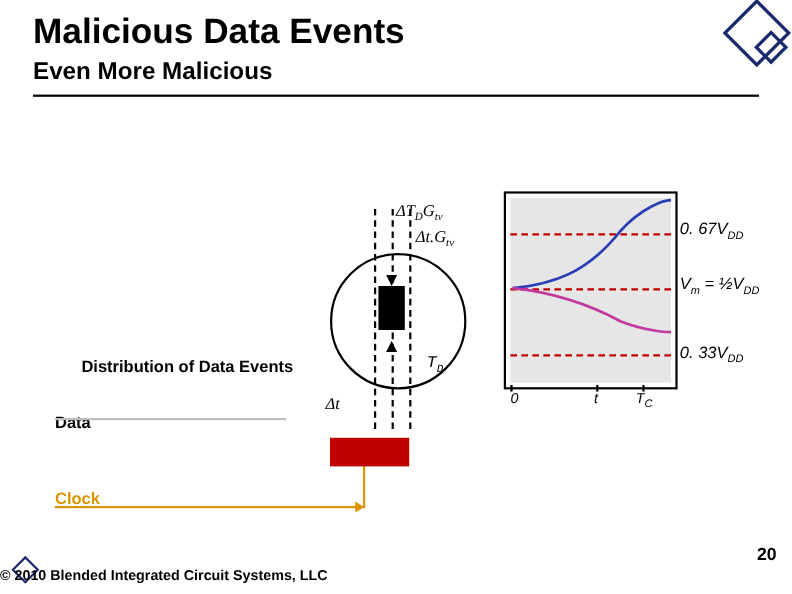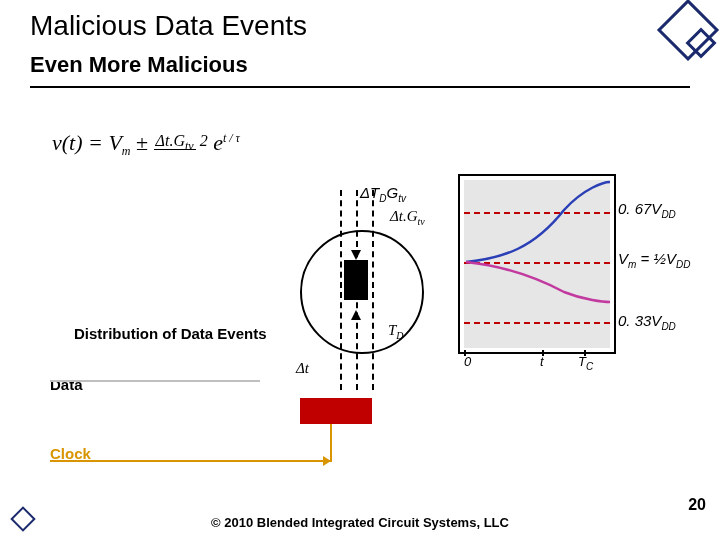--- a/index.html
+++ b/index.html
@@ -14,22 +14,22 @@
   }
   .slide {
     position: relative;
     width: 720px;
     height: 540px;
   }
   .title {
     position: absolute;
     left: 30px;
     top: 10px;
-    font-size: 28px;
-    font-weight: normal;
+    font-size: 32px;
+    font-weight: bold;
     color: #000;
   }
   .subtitle {
     position: absolute;
     left: 30px;
     top: 52px;
     font-size: 22px;
     font-weight: bold;
     color: #000;
   }
@@ -143,23 +143,23 @@
   }
   .arrow-up {
     position:absolute; width:0;height:0;
     border-left:5px solid transparent;border-right:5px solid transparent;border-bottom:10px solid #000;
   }
   .arr-down1{ left:91px; top:60px;}
   .arr-up1{ left:91px; top:120px;}
 
   .dt-label { position:absolute; left:36px; top:170px; font-style:italic; font-size:15px; font-family:"Times New Roman",serif;}
 
-  .td-label { position:absolute; left:128px; top:132px; font-style:italic; font-size:15px; font-family:Liberation Serif, serif;}
-  .tdg-label { position:absolute; left:100px; top:-6px; font-style:italic; font-size:15px; font-family:Liberation Sans, sans-serif; white-space:nowrap;}
-  .tgv-label { position:absolute; left:130px; top:18px; font-style:italic; font-size:15px; font-family:"Times New Roman",serif; white-space:nowrap;}
+  .td-label { position:absolute; left:128px; top:132px; font-style:italic; font-size:15px; font-family:Liberation Mono, monospace;}
+  .tdg-label { position:absolute; left:100px; top:-6px; font-style:italic; font-size:15px; font-family:Liberation Serif, serif; white-space:nowrap;}
+  .tgv-label { position:absolute; left:118px; top:18px; font-style:italic; font-size:15px; font-family:"Times New Roman",serif; white-space:nowrap;}
 
   
   .graph {
     position:absolute; left:458px; top:174px; width:154px; height:176px;
     border:2px solid #000; background:#fff;
   }
   .graph .inner {
     position:absolute; left:4px; top:4px; right:4px; bottom:4px;
     background:#e6e6e6;
   }
@@ -176,21 +176,21 @@
 
   .axis-0 { position:absolute; left:464px; top:354px; font-size:13px; font-style:italic;}
   .axis-t { position:absolute; left:540px; top:354px; font-size:13px; font-style:italic;}
   .axis-tc{ position:absolute; left:578px; top:354px; font-size:13px; font-style:italic;}
   .tick { position:absolute; width:2px; height:6px; background:#000; top:350px;}
   .tick.t0{left:464px;}
   .tick.tt{left:542px;}
   .tick.tc{left:584px;}
 
   .footer {
-    position:absolute; left:0; bottom:10px; width:720px; text-align:center;
+    position:absolute; left:0; bottom:10px; width:720px; 
     font-size:13px; font-weight:bold;
   }
   .pagenum {
     position:absolute; right:14px; bottom:26px; font-size:16px; font-weight:bold;
   }
 </style>
 </head>
 <body>
 
 <div class="slide">
@@ -199,29 +199,20 @@
   <div class="hr"></div>
 
   <div class="logo-tr">
     <span class="diamond big"></span>
     <span class="diamond-inner"></span>
   </div>
   <div class="logo-bl">
     <span class="diamond small"></span>
   </div>
 
-  <div class="formula1">
-    <span>v(t) = V</span><sub>m</sub>
-    <span class="pm"> ± </span>
-    <span class="frac">
-      <span class="top"><span>Δt.G</span><sub>tv</sub></span>
-      <span>2</span>
-    </span>
-    <span>e</span><sup>t / τ</sup>
-  </div>
 
 
   <div class="label dist-label">Distribution of Data Events</div>
   <div class="label data-label">Data</div>
   <div class="data-line"></div>
   <div class="label clock-label">Clock</div>
   <div class="clock-line"></div>
   <div class="clock-vert"></div>
   <div class="clock-horz2"></div>
   <div class="setup-box"></div>

